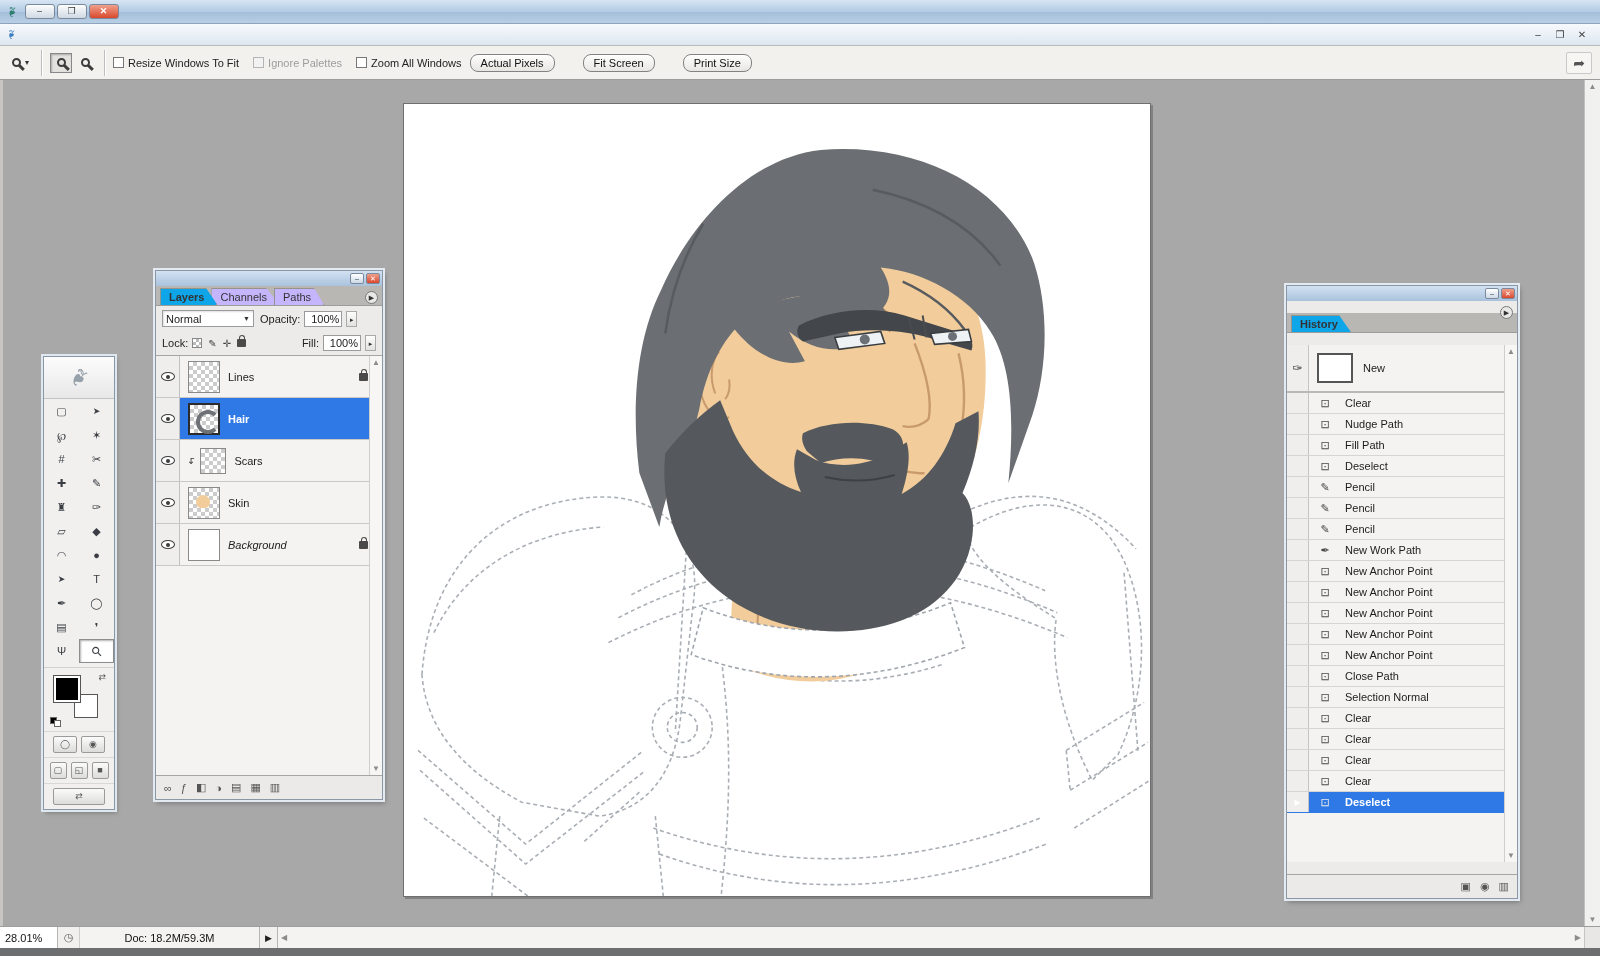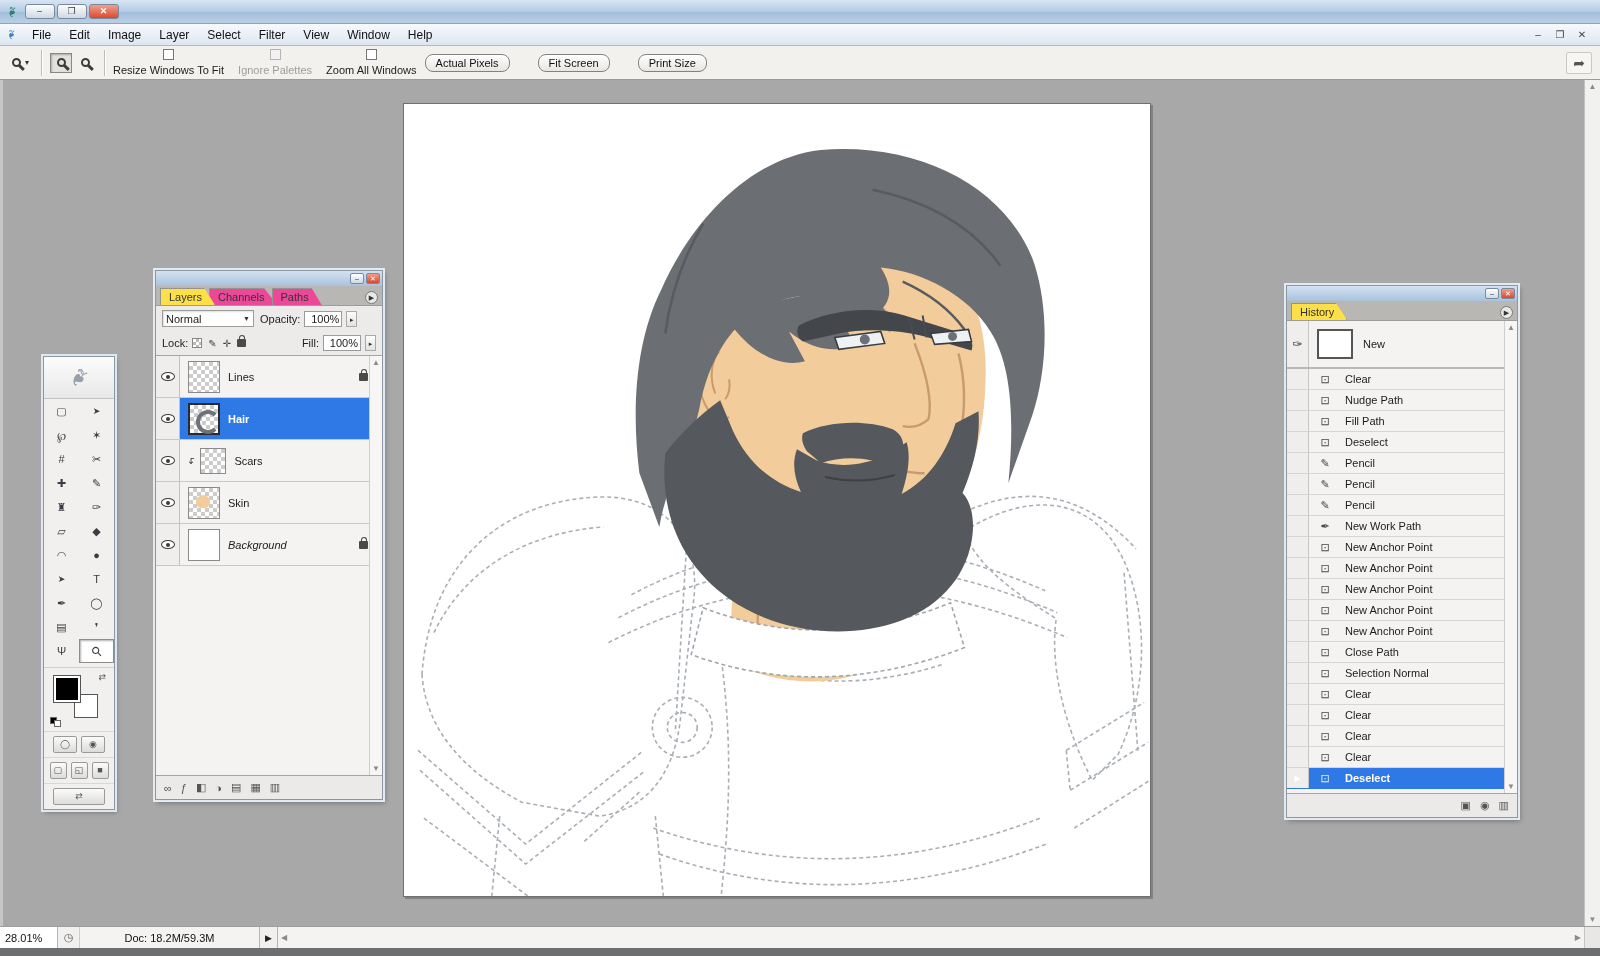--- a/index.html
+++ b/index.html
@@ -26,21 +26,21 @@
 .optionsbar { height:34px; background:#f2f1ee; border-bottom:1px solid #9b9b9b; display:flex; align-items:center; padding:0 8px; gap:8px; flex:0 0 auto; }
 .osep { width:1px; height:26px; background:#bdbdbd; box-shadow:1px 0 0 #fff; }
 .toolpreview { display:flex; align-items:center; gap:4px; padding:3px 4px; }
 .mag { width:9px; height:9px; border:2px solid #3c3c3c; border-radius:50%; position:relative; display:inline-block; }
 .mag::after { content:""; position:absolute; width:7px; height:2.5px; background:#3c3c3c; transform:rotate(45deg); right:-6px; bottom:-3px; }
 .ddarrow { font-size:8px; color:#333; }
 .zbtns { display:flex; gap:2px; }
 .zbtn { width:22px; height:20px; display:flex; align-items:center; justify-content:center; border:1px solid transparent; }
 .zbtn.pressed { border:1px solid #888; background:#e4e2de; box-shadow:inset 1px 1px 2px rgba(0,0,0,.25); }
 .chks { display:flex; gap:14px; align-items:center; }
-.chk { display:flex; gap:4px; align-items:center; font-size:11px; color:#222;flex-direction:column; }
+.chk { display:flex; gap:4px; align-items:center; font-size:11px; color:#222; }
 .chk .box { width:11px; height:11px; border:1px solid #777; background:#fff; }
 .chk.dis { color:#9d9d9d; } .chk.dis .box { border-color:#b5b5b5; background:#f2f2f2; }
 .obtns { display:flex; gap:28px; }
 .obtn { font-size:11px; color:#111; border:1px solid #828282; border-radius:8px; padding:2px 10px; background:linear-gradient(180deg,#fefefe,#e7e6e2); box-shadow:0 1px 0 #fff inset; }
 .bridgebtn { margin-left:auto; font-size:14px; color:#555; padding:2px 6px; border:1px solid #c9c9c9; border-radius:2px; background:#f7f6f3; }
 .pwell { width:640px; height:26px; background:#9c9b99; border:1px solid #8a8a88; border-radius:3px 3px 0 0; display:flex; align-items:flex-end; padding-left:8px; }
 .ptab-well { font-size:10px; color:#2e2e2e; background:linear-gradient(180deg,#bdbcba,#a9a8a6); border:1px solid #8a8a88; border-bottom:none; padding:2px 14px 2px 8px; clip-path:polygon(0 0,78% 0,100% 100%,0 100%); border-left:2px solid #777; }
 
 
 .workarea { position:relative; flex:1 1 auto; background:#a8a8a8; overflow:hidden; border-left:3px solid #c7c6c4; }
@@ -71,22 +71,22 @@
 .tb-row { display:flex; justify-content:center; gap:4px; padding:4px 0; border-top:1px solid #d8d8d8; }
 .mbtn { width:24px; height:17px; border:1px solid #9a9a9a; border-radius:2px; background:linear-gradient(180deg,#fbfbfb,#dcdcda); font-size:9px; color:#555; text-align:center; line-height:15px; }
 .mbtn3 { width:17px; }
 
 
 .palette { position:absolute; background:#ecebe9; border:1px solid #8b97a5; box-shadow:0 0 0 2px #e4eaf2, 2px 3px 5px rgba(0,0,0,.3); display:flex; flex-direction:column; }
 .p-title { height:15px; background:linear-gradient(180deg,#d3e2f3,#a9c2dc); display:flex; justify-content:flex-end; align-items:center; gap:2px; padding:0 2px; }
 .pt-btn { width:14px; height:11px; font-size:7px; line-height:10px; text-align:center; color:#234; background:linear-gradient(180deg,#fff,#cdd9e6); border:1px solid #7a8a9c; border-radius:2px; }
 .pt-btn.close { background:linear-gradient(180deg,#ef9f8b,#d9492e); color:#fff; }
 .p-tabs { height:20px; background:#b8b7b4; display:flex; align-items:flex-end; padding-left:4px; position:relative; border-bottom:1px solid #9c9c9a; }
-.ptab { font-size:11px; color:#333; background:#ec4899; border:1px solid #94948f; border-bottom:none; padding:2px 12px 2px 8px; margin-right:-6px; clip-path:polygon(0 0,80% 0,100% 100%,0 100%); }
-.ptab.on { background:#fde047; font-weight:normal; z-index:2; position:relative; }
+.ptab { font-size:11px; color:#333; background:#c4b5fd; border:1px solid #94948f; border-bottom:none; padding:2px 12px 2px 8px; margin-right:-6px; clip-path:polygon(0 0,80% 0,100% 100%,0 100%); }
+.ptab.on { background:#0ea5e9; font-weight:bold; z-index:2; position:relative; }
 .pmenu { position:absolute; right:4px; top:4px; width:13px; height:13px; border:1px solid #777; border-radius:50%; background:#e8e8e6; font-size:7px; text-align:center; line-height:12px; color:#333; }
 
 
 .layers-p { left:152px; top:190px; width:228px; height:530px; }
 .blendrow, .lockrow { display:flex; align-items:center; gap:4px; padding:4px 6px; font-size:11px; color:#222; }
 .blendbox { width:92px; height:17px; background:#fff; border:1px solid #9b9b9b; box-shadow:inset 1px 1px 2px #ddd; display:flex; align-items:center; justify-content:space-between; font-size:11px; padding:0 3px; }
 .blendbox .dd { font-size:7px; color:#333; }
 .valbox { width:38px; height:16px; background:#fff; border:1px solid #9b9b9b; font-size:11px; text-align:right; padding:1px 2px; }
 .spin { width:11px; height:16px; border:1px solid #aaa; background:linear-gradient(180deg,#fdfdfd,#e2e2e0); font-size:7px; text-align:center; line-height:15px; color:#333; }
 .lockicons { display:flex; gap:6px; align-items:center; }
@@ -120,21 +120,21 @@
 .rowlock { margin-right:14px; }
 .padlock { position:relative; display:none; width:9px; height:8px; background:#4a4a4a; border-radius:1px; flex:0 0 auto; }
 .padlock::before { content:""; position:absolute; left:1.5px; top:-4px; width:4px; height:4px; border:1.5px solid #4a4a4a; border-bottom:none; border-radius:3px 3px 0 0; }
 .padlock.on { display:inline-block; }
 .p-scroll { position:absolute; right:0; top:0; bottom:0; width:13px; background:#f7f6f4; border-left:1px solid #cfcecc; display:flex; flex-direction:column; justify-content:space-between; align-items:center; padding:2px 0; }
 .p-bottom { height:24px; border-top:1px solid #a5a5a3; background:#eceae8; display:flex; align-items:center; gap:9px; padding:0 8px; }
 .pbico { font-size:11px; color:#555; }
 .p-bottom.right { justify-content:flex-end; }
 
 
-.history-p { left:1283px; top:205px; width:232px; height:533px; }
+.history-p { left:1283px; top:205px; width:232px; height:614px;gap:12px; }
 .histlist { flex:1 1 auto; background:#f4f3f1; position:relative; overflow:hidden; }
 .snaprow { height:48px; display:flex; align-items:center; border-bottom:2px solid #b9b8b6; }
 .hwell { width:22px; align-self:stretch; border-right:1px solid #c6c5c3; display:flex; align-items:center; justify-content:center; background:#efeeec; }
 .hbrushico { font-size:12px; color:#444; }
 .snapthumb { width:36px; height:30px; border:2px solid #555; background:#fff; margin-left:8px; }
 .hname { font-size:11px; color:#1c1c1c; margin-left:10px; flex:1 1 auto; white-space:nowrap; }
 .hrow { height:21px; display:flex; align-items:center; border-bottom:1px solid #d6d5d3; }
 .hrow.sel { background:var(--sel,#2e79e6); border-bottom-color:var(--sel,#2e79e6); }
 .hrow.sel .hname { color:#fff; font-weight:bold; }
 .hptr { display:none; font-size:8px; color:#fff; }
@@ -161,32 +161,20 @@
     <span class="appicon">❧</span>
     <span class="winbtns">
       <span class="wbtn">–</span>
       <span class="wbtn">❐</span>
       <span class="wbtn close">✕</span>
     </span>
   </div>
 
   <div class="menubar">
     <span class="docicon">❧</span>
-    <div class="menus">
-
-    <span class="menu">File</span>
-        <span class="menu">Edit</span>
-        <span class="menu">Image</span>
-        <span class="menu">Layer</span>
-        <span class="menu">Select</span>
-        <span class="menu">Filter</span>
-        <span class="menu">View</span>
-        <span class="menu">Window</span>
-        <span class="menu">Help</span>
-      </div>
     <span class="docbtns">
       <span class="dbtn">–</span>
       <span class="dbtn">❐</span>
       <span class="dbtn">✕</span>
     </span>
   </div>
 
   <div class="optionsbar">
     <span class="toolpreview">
       <span class="mag"></span>

